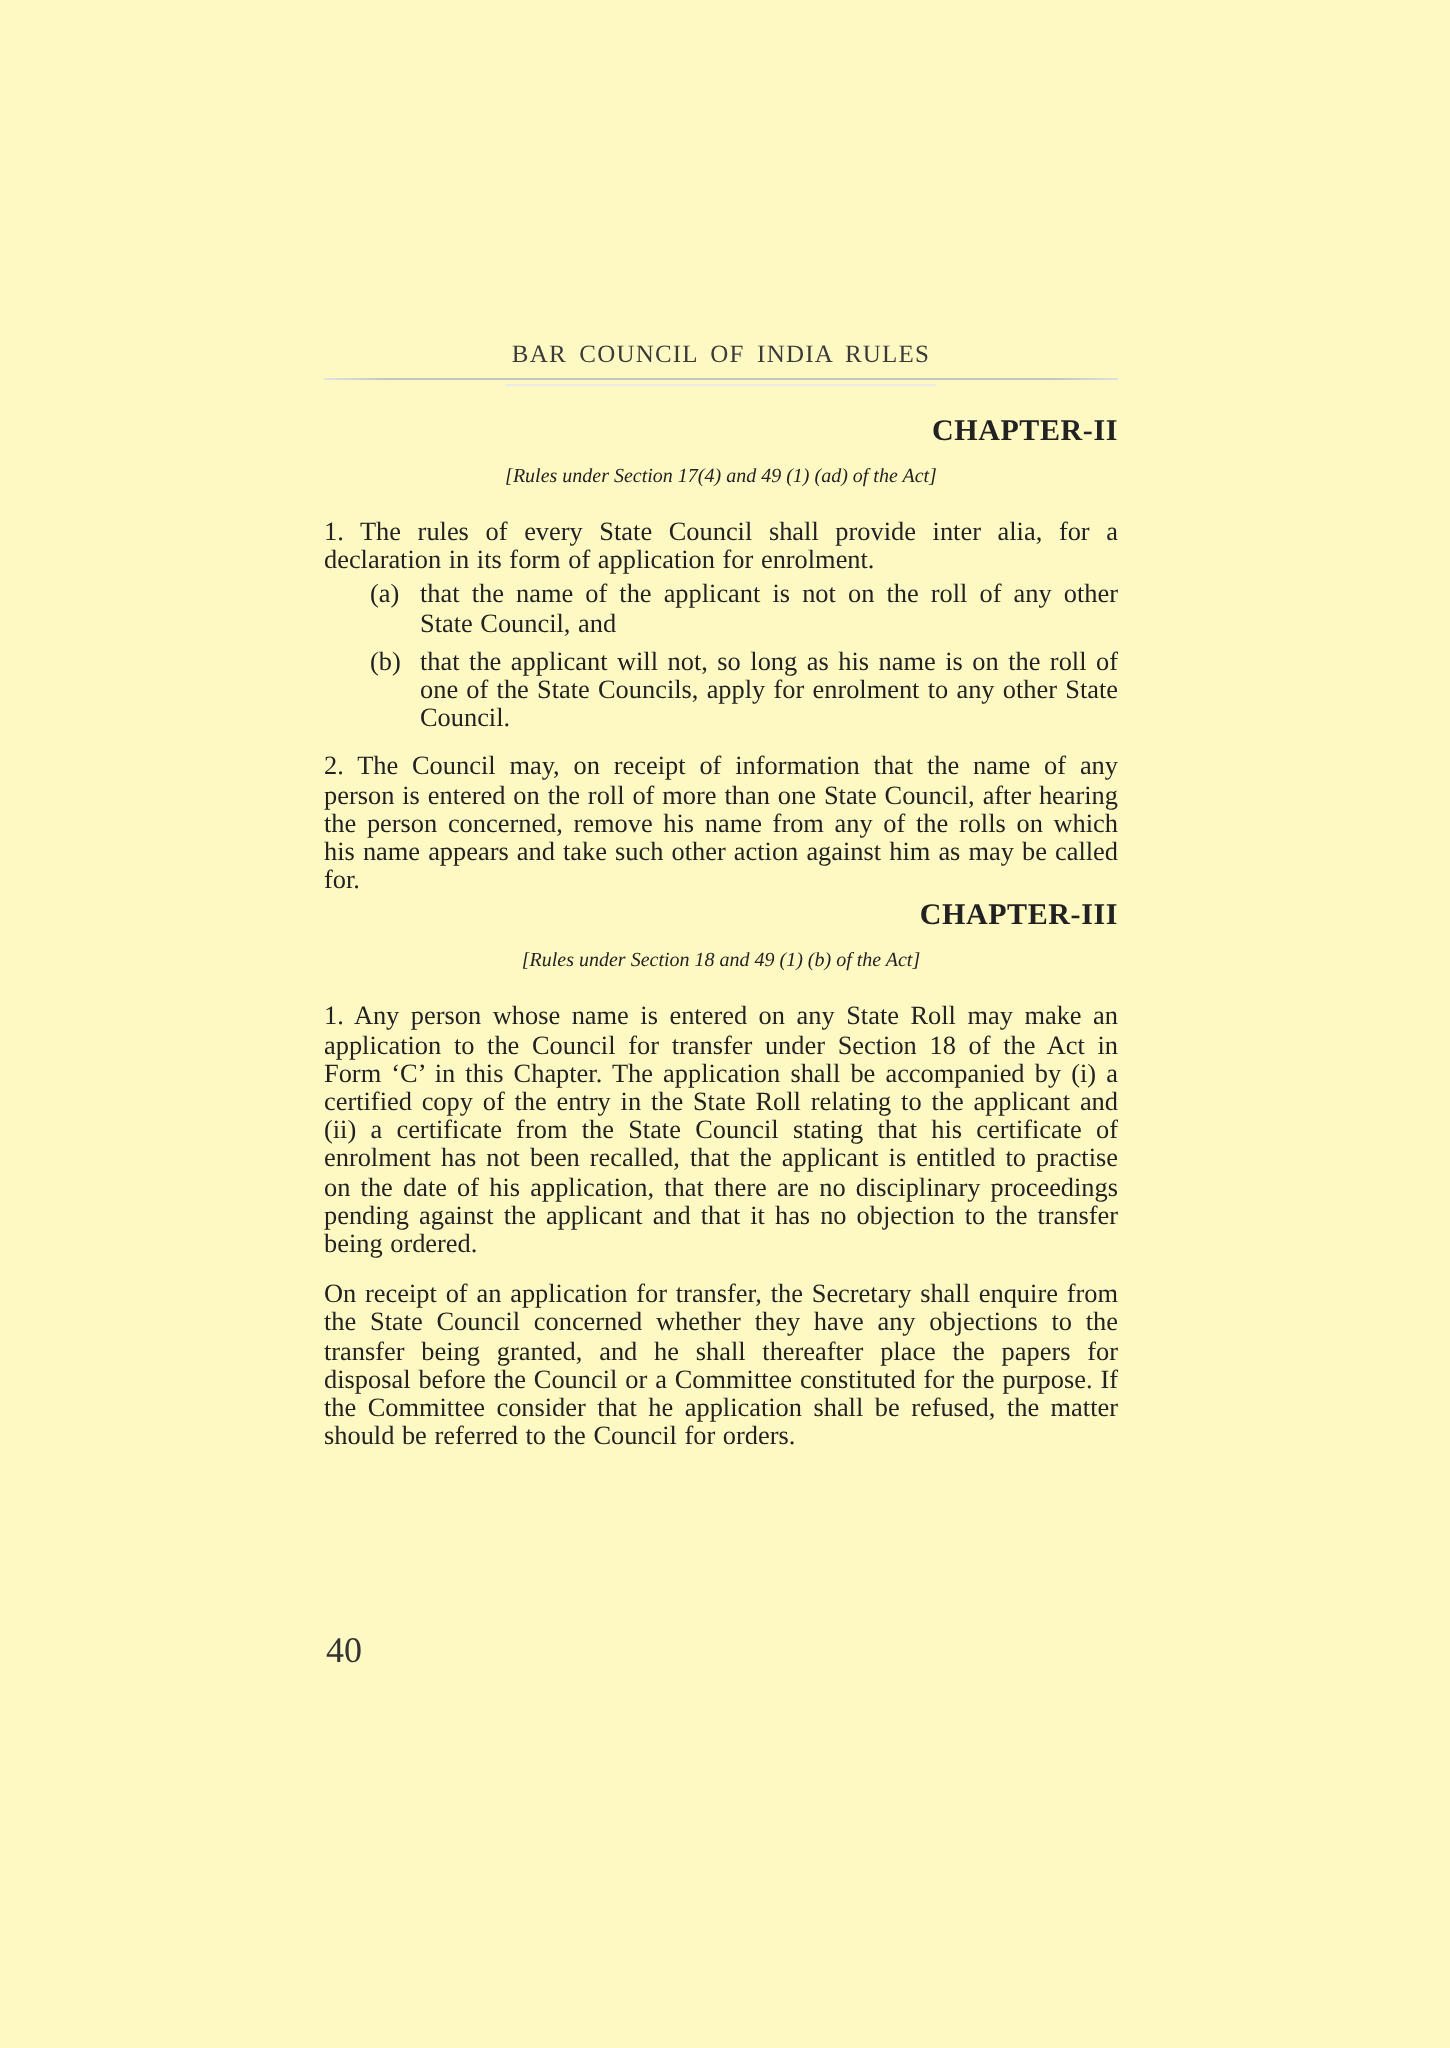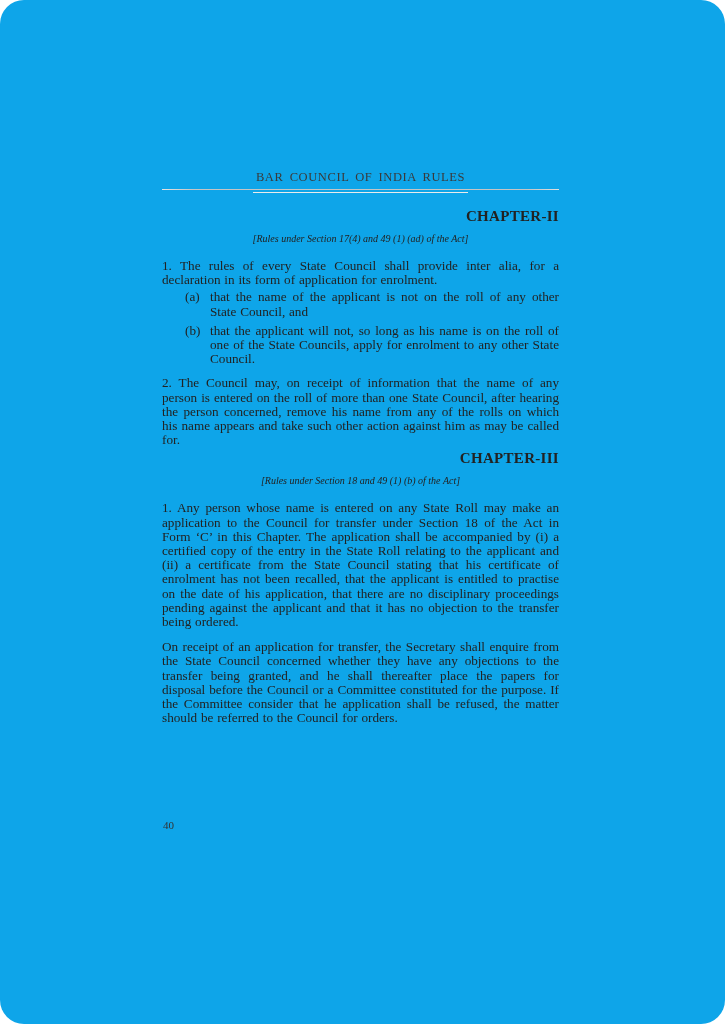--- a/index.html
+++ b/index.html
@@ -11,22 +11,21 @@
     width: 725px;
     height: 1024px;
     position: relative;
     font-family: "Liberation Serif", "DejaVu Serif", serif;
     color: #222222;
     overflow: hidden;
   }
   .page {
     position: absolute;
     inset: 0;
-    background: #0ea5e9;
-    border-radius: 24px;
+    background: #fef9c3;
   }
   .content {
     position: absolute;
     left: 162px;
     top: 170px;
     width: 397px;
   }
   .doc-header {
     text-align: center;
     font-size: 12.5px;
@@ -99,21 +98,21 @@
     text-align: justify;
     word-spacing: 0.5px;
   }
   .section-ch3 .chapter-title {
     margin-top: 2px;
   }
   .page-number {
     position: absolute;
     left: 163px;
     top: 818px;
-    font-size: 11px;
+    font-size: 18px;
     line-height: 15px;
     color: #333333;
   }
 </style>
 </head>
 <body>
 
 <div class="page">
   <div class="content">
 

